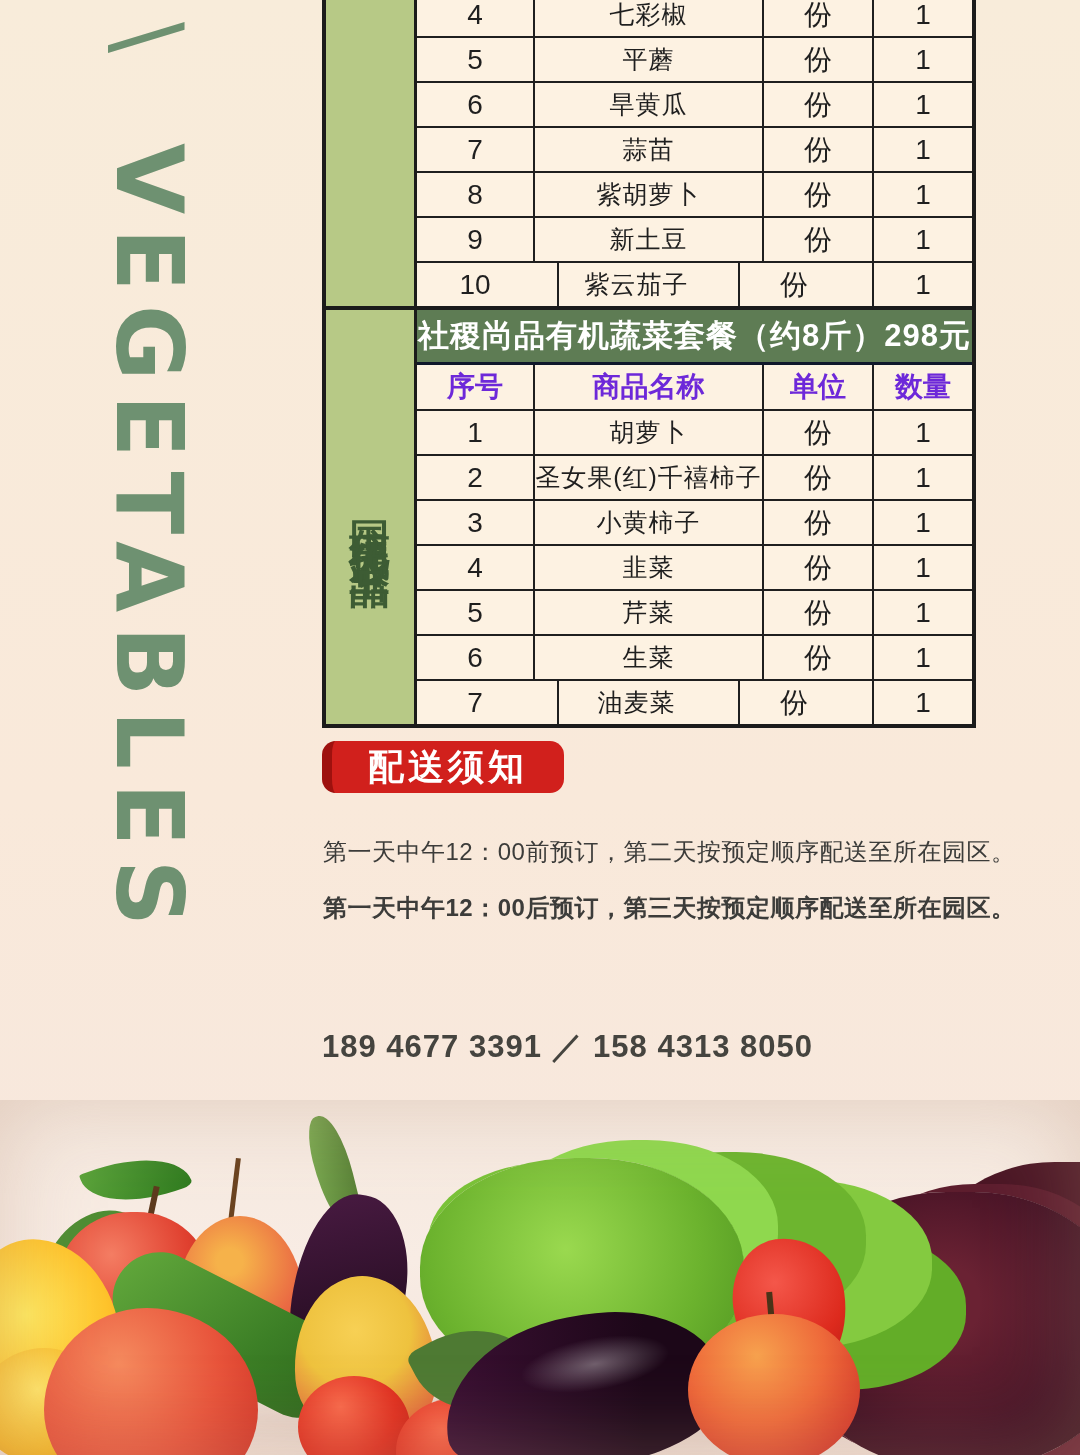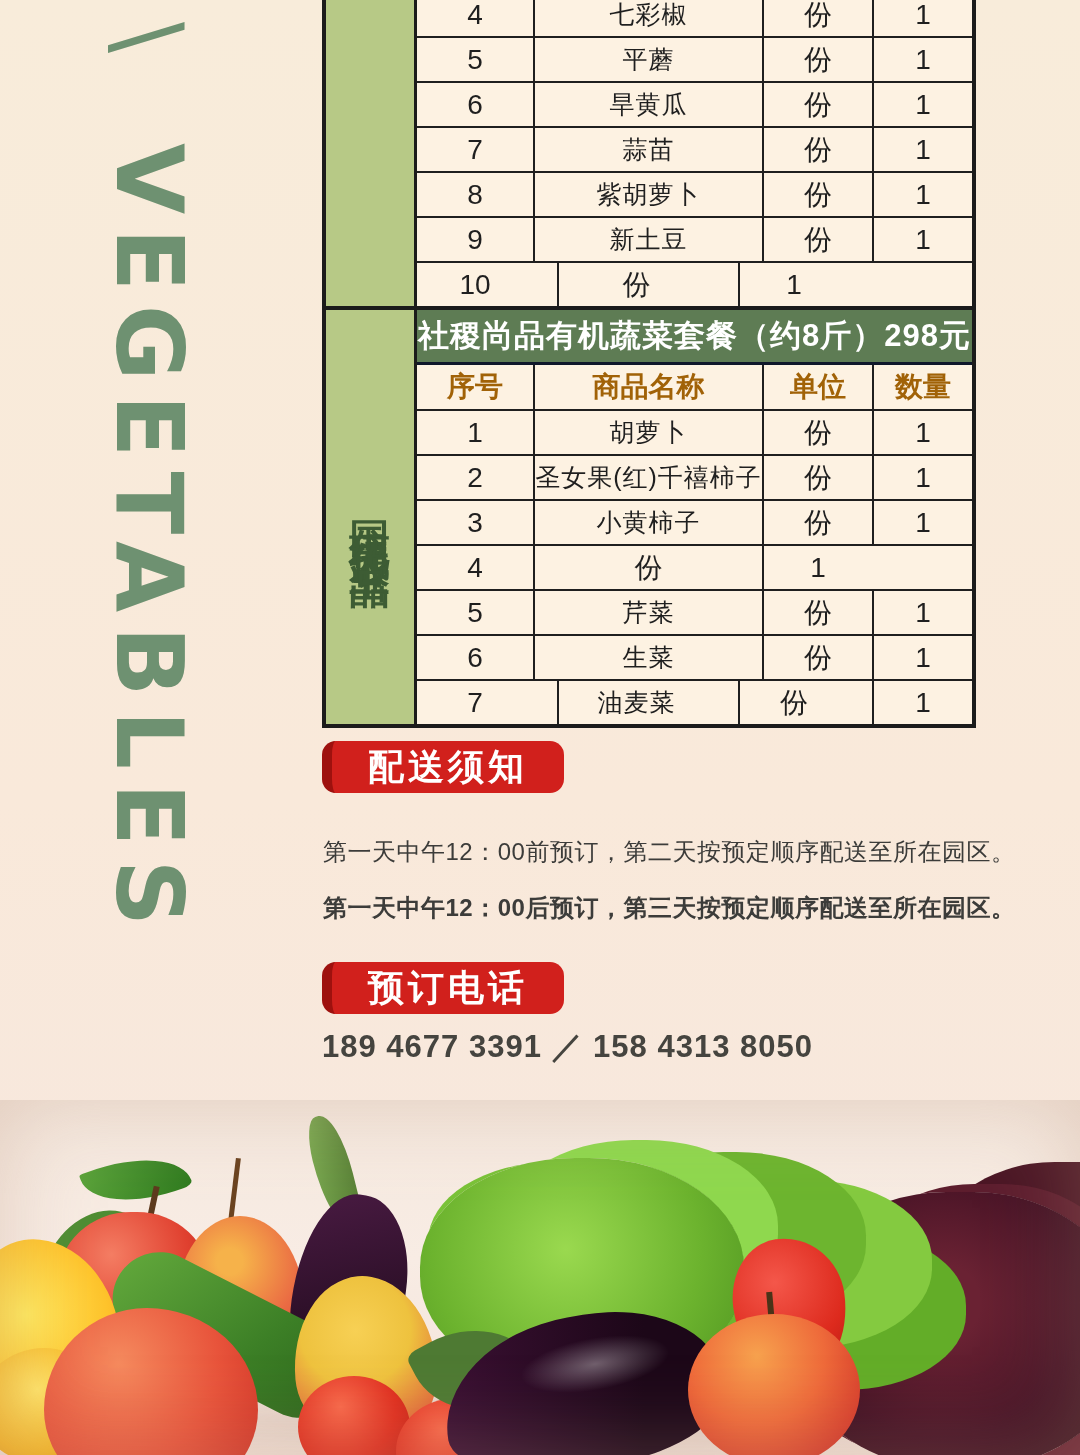--- a/index.html
+++ b/index.html
@@ -46,21 +46,21 @@
     color:#1f1f1f;font-size:28px;white-space:nowrap;overflow:hidden;
   }
   .td.name{font-size:25px;letter-spacing:1px;}
   .td + .td{border-left:2px solid #1f1f1f;}
   .sec-b{border-top:4px solid #1b1b1b;}
   .pkg-bar{
     height:52px;background:#5e7c54;border-bottom:3px solid #0f172a;
     display:flex;align-items:center;justify-content:center;
     color:#ffffff;font-weight:bold;font-size:31px;letter-spacing:1px;white-space:nowrap;
   }
-  .thead .td{color:#a16207;font-weight:bold;font-size:28px;}
+  .thead .td{color:#6d28d9;font-weight:bold;font-size:28px;}
   .thead{height:44px;}
 
   
   .banner{
     position:absolute;left:322px;width:242px;height:52px;
     background:#d1201c;border-left:10px solid #9e110e;border-radius:14px;
     box-sizing:border-box;
     display:flex;align-items:center;justify-content:center;
     color:#ffffff;font-weight:bold;font-size:36px;letter-spacing:4px;white-space:nowrap;
   }
@@ -255,20 +255,21 @@
           <div class="td">1</div>
         </div>
         <div class="tr">
           <div class="td">9</div>
           <div class="td name">新土豆</div>
           <div class="td">份</div>
           <div class="td">1</div>
         </div>
         <div class="tr">
           <div class="td">10</div>
+          <div class="td name">紫云茄子</div>
           <div class="td">份</div>
           <div class="td">1</div>
         </div>
       </div>
     </div>
 
     <div class="tsection sec-b">
       <div class="strip">
         <div class="strip-text">国信现代农业出品</div>
       </div>
@@ -293,20 +294,21 @@
           <div class="td">1</div>
         </div>
         <div class="tr">
           <div class="td">3</div>
           <div class="td name">小黄柿子</div>
           <div class="td">份</div>
           <div class="td">1</div>
         </div>
         <div class="tr">
           <div class="td">4</div>
+          <div class="td name">韭菜</div>
           <div class="td">份</div>
           <div class="td">1</div>
         </div>
         <div class="tr">
           <div class="td">5</div>
           <div class="td name">芹菜</div>
           <div class="td">份</div>
           <div class="td">1</div>
         </div>
         <div class="tr">
@@ -322,21 +324,20 @@
           <div class="td">1</div>
         </div>
       </div>
     </div>
   </div>
 
   <div class="banner banner-delivery">配送须知</div>
   <div class="notice-line notice-1">第一天中午12：00前预订，第二天按预定顺序配送至所在园区。</div>
   <div class="notice-line notice-2">第一天中午12：00后预订，第三天按预定顺序配送至所在园区。</div>
 
-  <div class="banner banner-phone">预订电话</div>
   <div class="phone-numbers">189 4677 3391 ／ 158 4313 8050</div>
 
   <div class="photo">
     <div class="ph-shadow"></div>
     <div class="ph-lettuce-red"></div>
     <div class="ph-onion-1"></div>
     <div class="ph-onion-2"></div>
     <div class="ph-lettuce-green"></div>
     <div class="ph-leaf"></div>
     <div class="ph-green-hook"></div>

